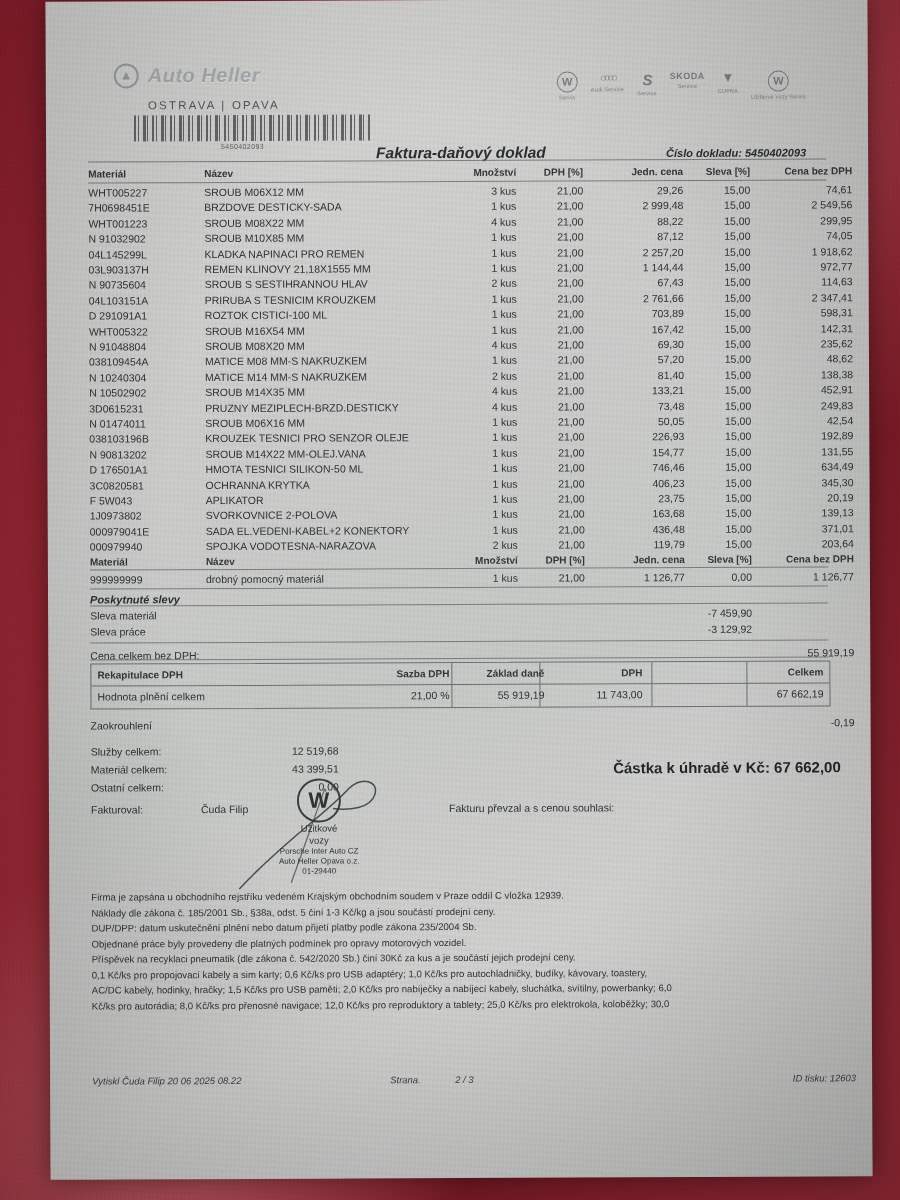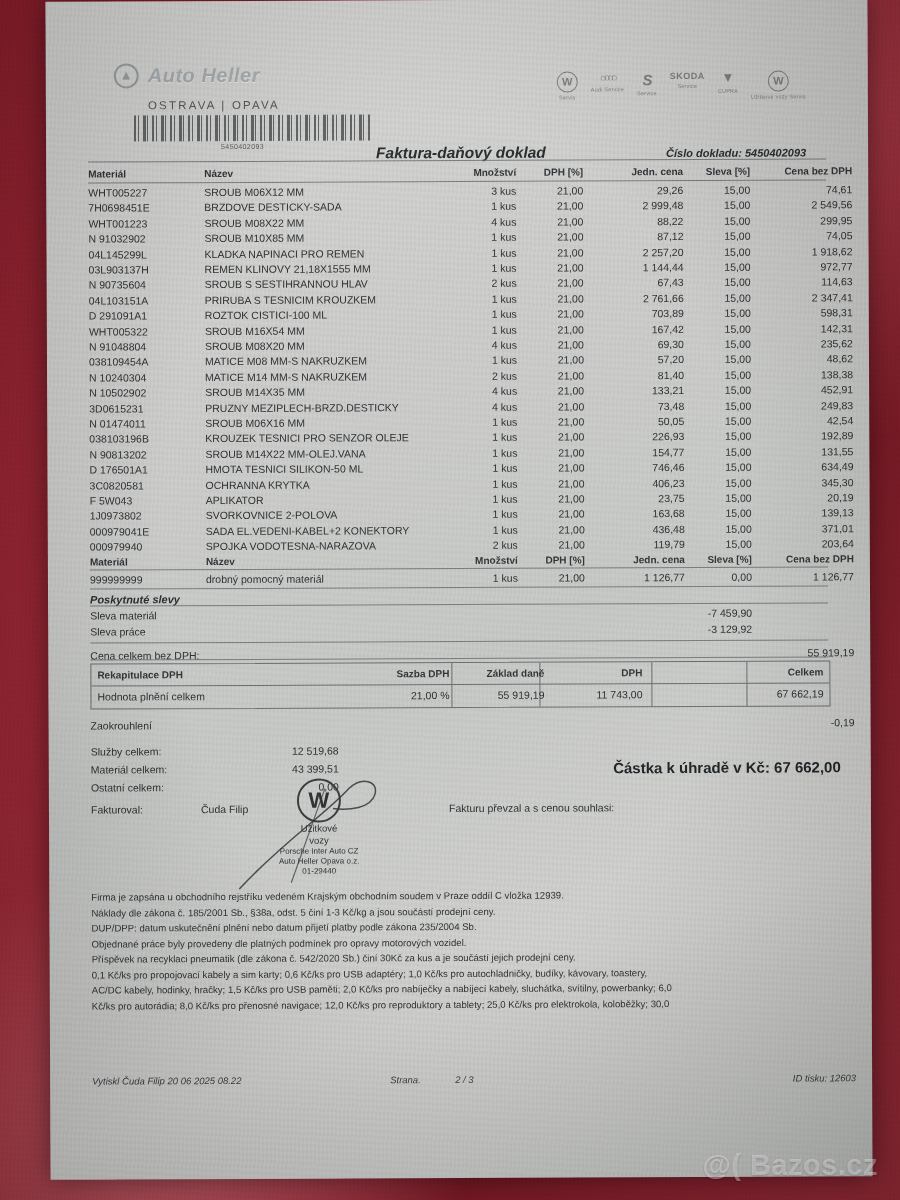--- a/index.html
+++ b/index.html
@@ -431,14 +431,13 @@
       </div>
 
     <div class="foot" style="left:42px;">Vytiskl Čuda Filip  20 06 2025 08.22</div>
     <div class="foot" style="left:340px;">Strana.</div>
     <div class="foot" style="left:405px;">2 / 3</div>
     <div class="foot" style="right:16px;">ID tisku: 12603</div>
   </div>
 
   <div id="grain"></div>
   <div id="vign"></div>
-  <div class="wm">@( Bazos.cz</div>
 </div>
 
 </body></html>

